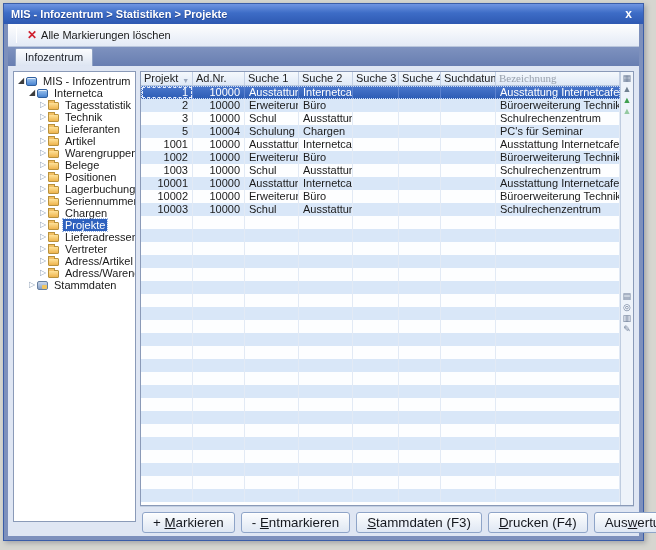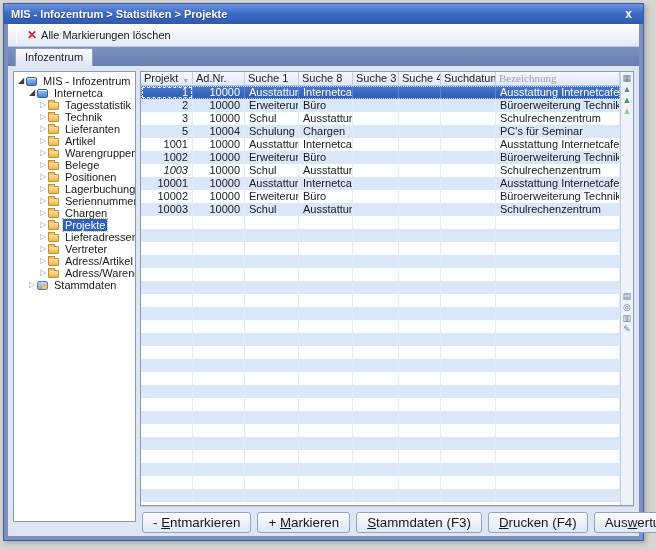--- a/index.html
+++ b/index.html
@@ -253,21 +253,21 @@
                   <div>Projekt</div>
                   <div class="sort-arrow">▼</div>
                 </div>
                 <div class="hcell" style="flex: 0 0 52px;">
                   <div>Ad.Nr.</div>
                 </div>
                 <div class="hcell" style="flex: 0 0 54px;">
                   <div>Suche 1</div>
                 </div>
                 <div class="hcell" style="flex: 0 0 54px;">
-                  <div>Suche 8</div>
+                  <div>Suche 2</div>
                 </div>
                 <div class="hcell" style="flex: 0 0 46px;">
                   <div>Suche 3</div>
                 </div>
                 <div class="hcell" style="flex: 0 0 42px;">
                   <div>Suche 4</div>
                 </div>
                 <div class="hcell" style="flex: 0 0 55px;">
                   <div>Suchdatum</div>
                 </div>
@@ -330,21 +330,21 @@
                   <div class="cell num" style="flex: 0 0 52px;">1002</div>
                   <div class="cell num" style="flex: 0 0 52px;">10000</div>
                   <div class="cell" style="flex: 0 0 54px;">Erweiterun</div>
                   <div class="cell" style="flex: 0 0 54px;">Büro</div>
                   <div class="cell" style="flex: 0 0 46px;"></div>
                   <div class="cell" style="flex: 0 0 42px;"></div>
                   <div class="cell" style="flex: 0 0 55px;"></div>
                   <div class="cell" style="flex: 1 1 0%;">Büroerweiterung Technik</div>
                 </div>
                 <div class="grow">
-                  <div class="cell num" style="flex: 0 0 52px; font-style: italic;">1003</div>
+                  <div class="cell num" style="flex: 0 0 52px;">1003</div>
                   <div class="cell num" style="flex: 0 0 52px;">10000</div>
                   <div class="cell" style="flex: 0 0 54px;">Schul</div>
                   <div class="cell" style="flex: 0 0 54px;">Ausstattun</div>
                   <div class="cell" style="flex: 0 0 46px;"></div>
                   <div class="cell" style="flex: 0 0 42px;"></div>
                   <div class="cell" style="flex: 0 0 55px;"></div>
                   <div class="cell" style="flex: 1 1 0%;">Schulrechenzentrum</div>
                 </div>
                 <div class="grow stripe">
                   <div class="cell num" style="flex: 0 0 52px;">10001</div>
@@ -605,22 +605,22 @@
               <div class="side-icon scroll-prev-icon"></div>
               <div class="rail-spacer"></div>
               <div class="side-icon records-icon"></div>
               <div class="side-icon zoom-icon"></div>
               <div class="side-icon layout-icon"></div>
               <div class="side-icon edit-icon"></div>
               <div class="rail-bottom-pad"></div>
             </div>
         </div>
         <div class="btnbar">
+            <button class="act-btn">+ <u>M</u>arkieren</button>
             <button class="act-btn">- <u>E</u>ntmarkieren</button>
-            <button class="act-btn">+ <u>M</u>arkieren</button>
             <button class="act-btn"><u>S</u>tammdaten (F3)</button>
             <button class="act-btn"><u>D</u>rucken (F4)</button>
             <button class="act-btn">Aus<u>w</u>ertung (Return)</button>
           </div>
       </div>
     </div>
   </div>
 </div>
 
 </body></html>

